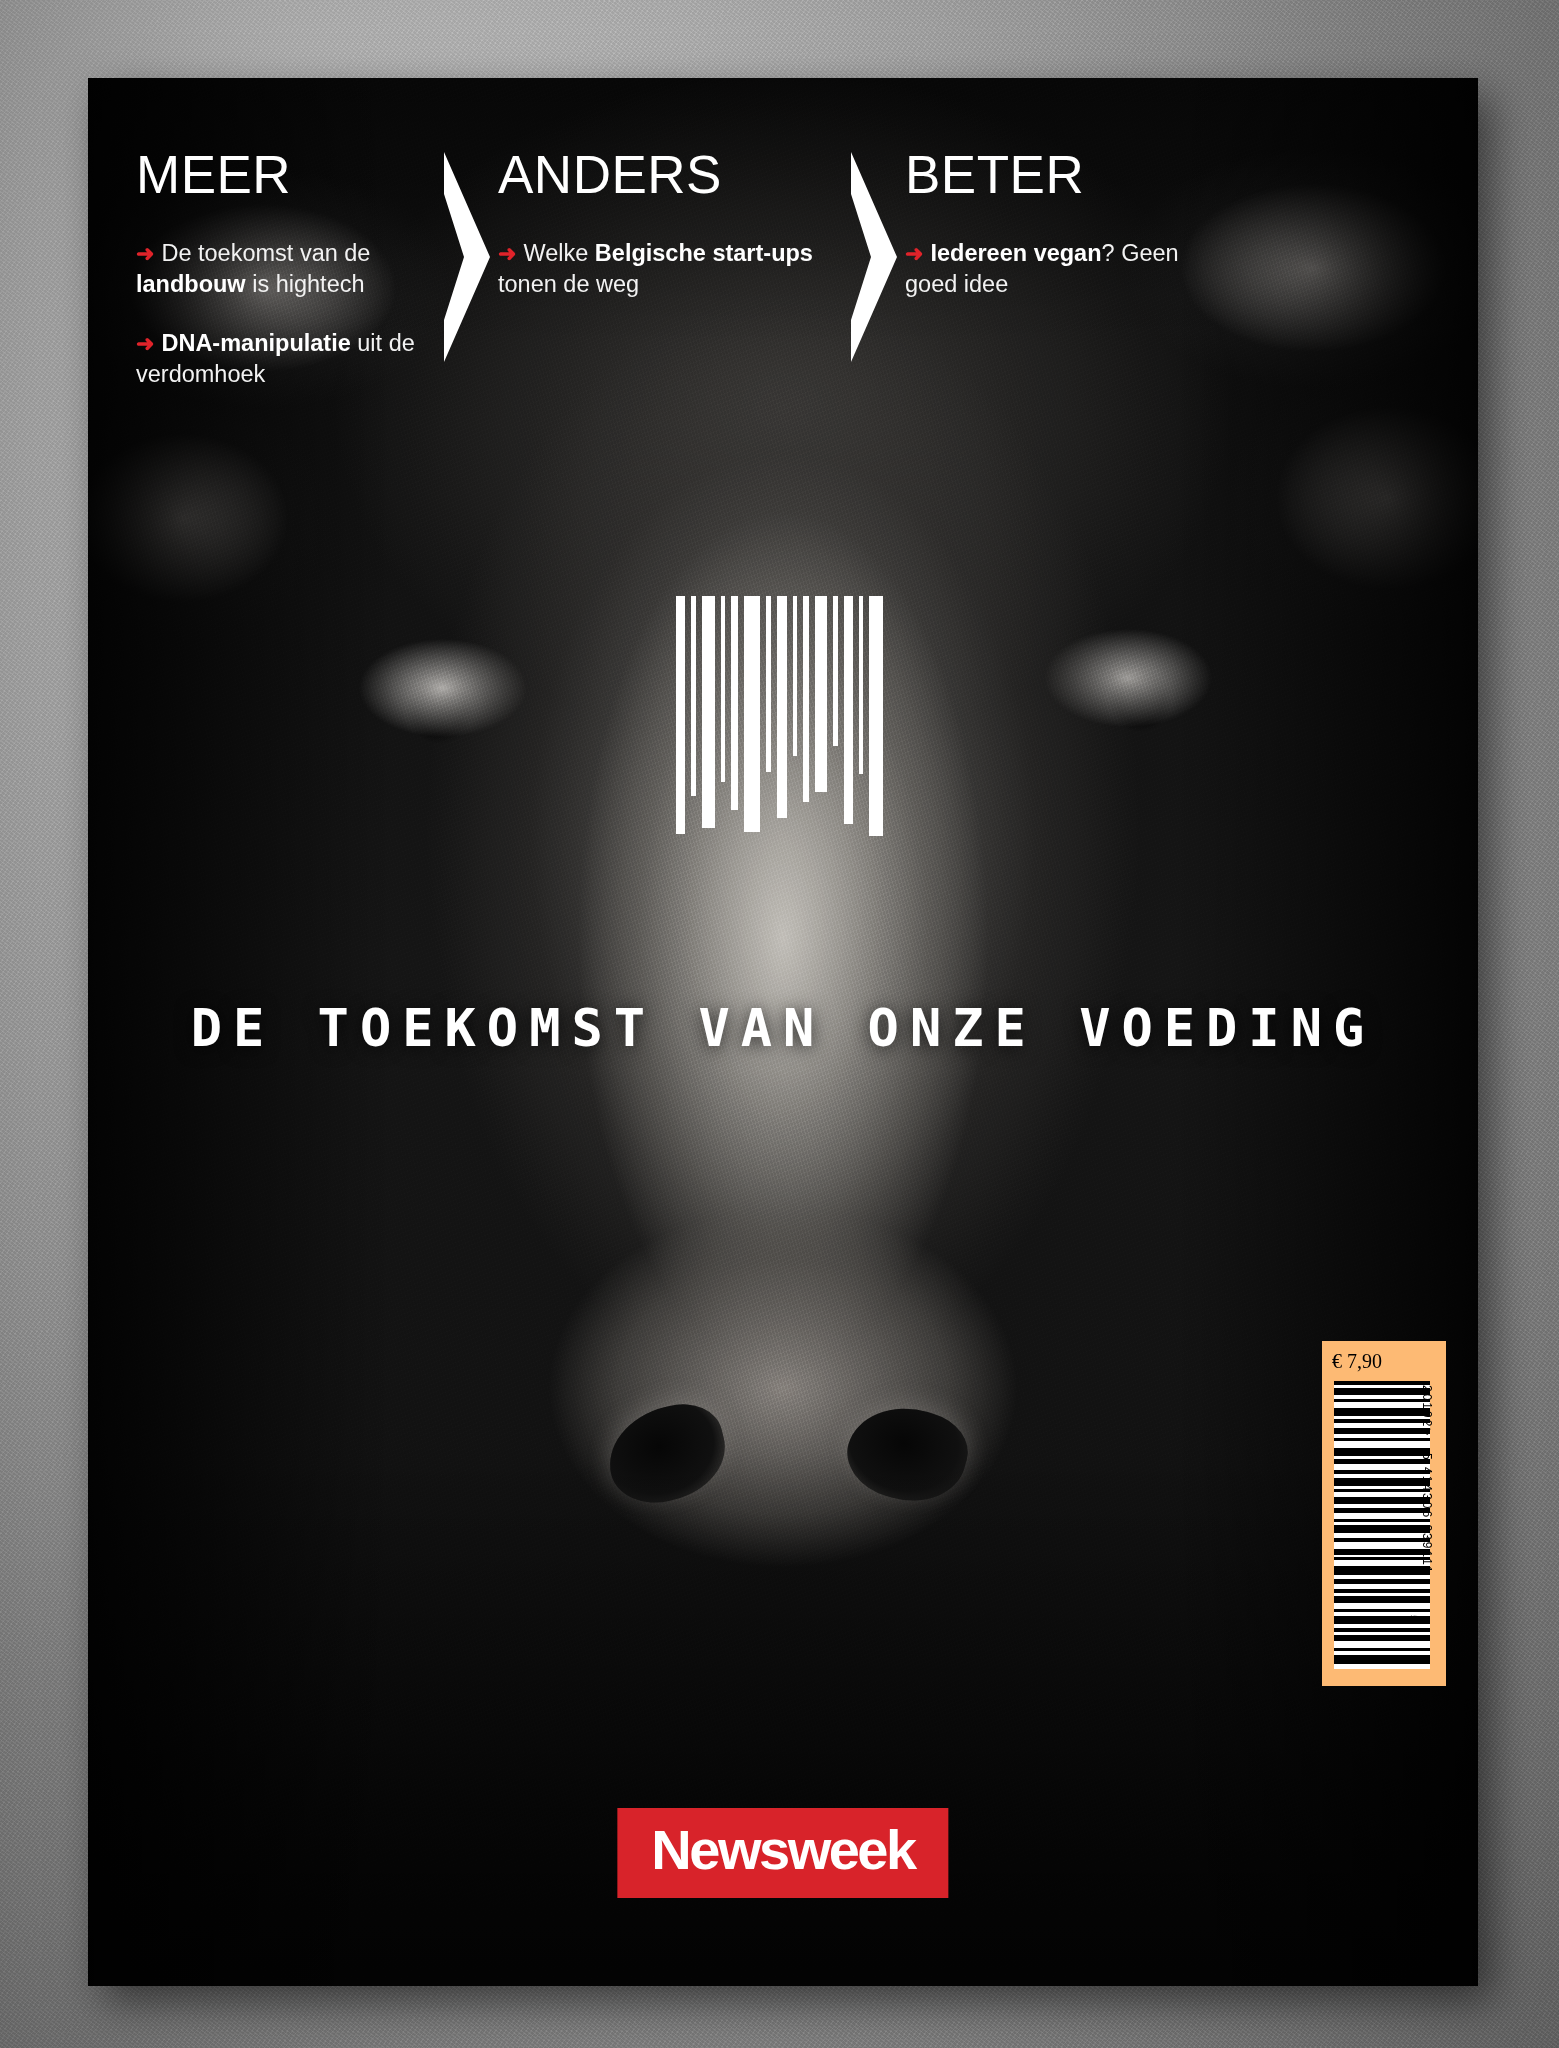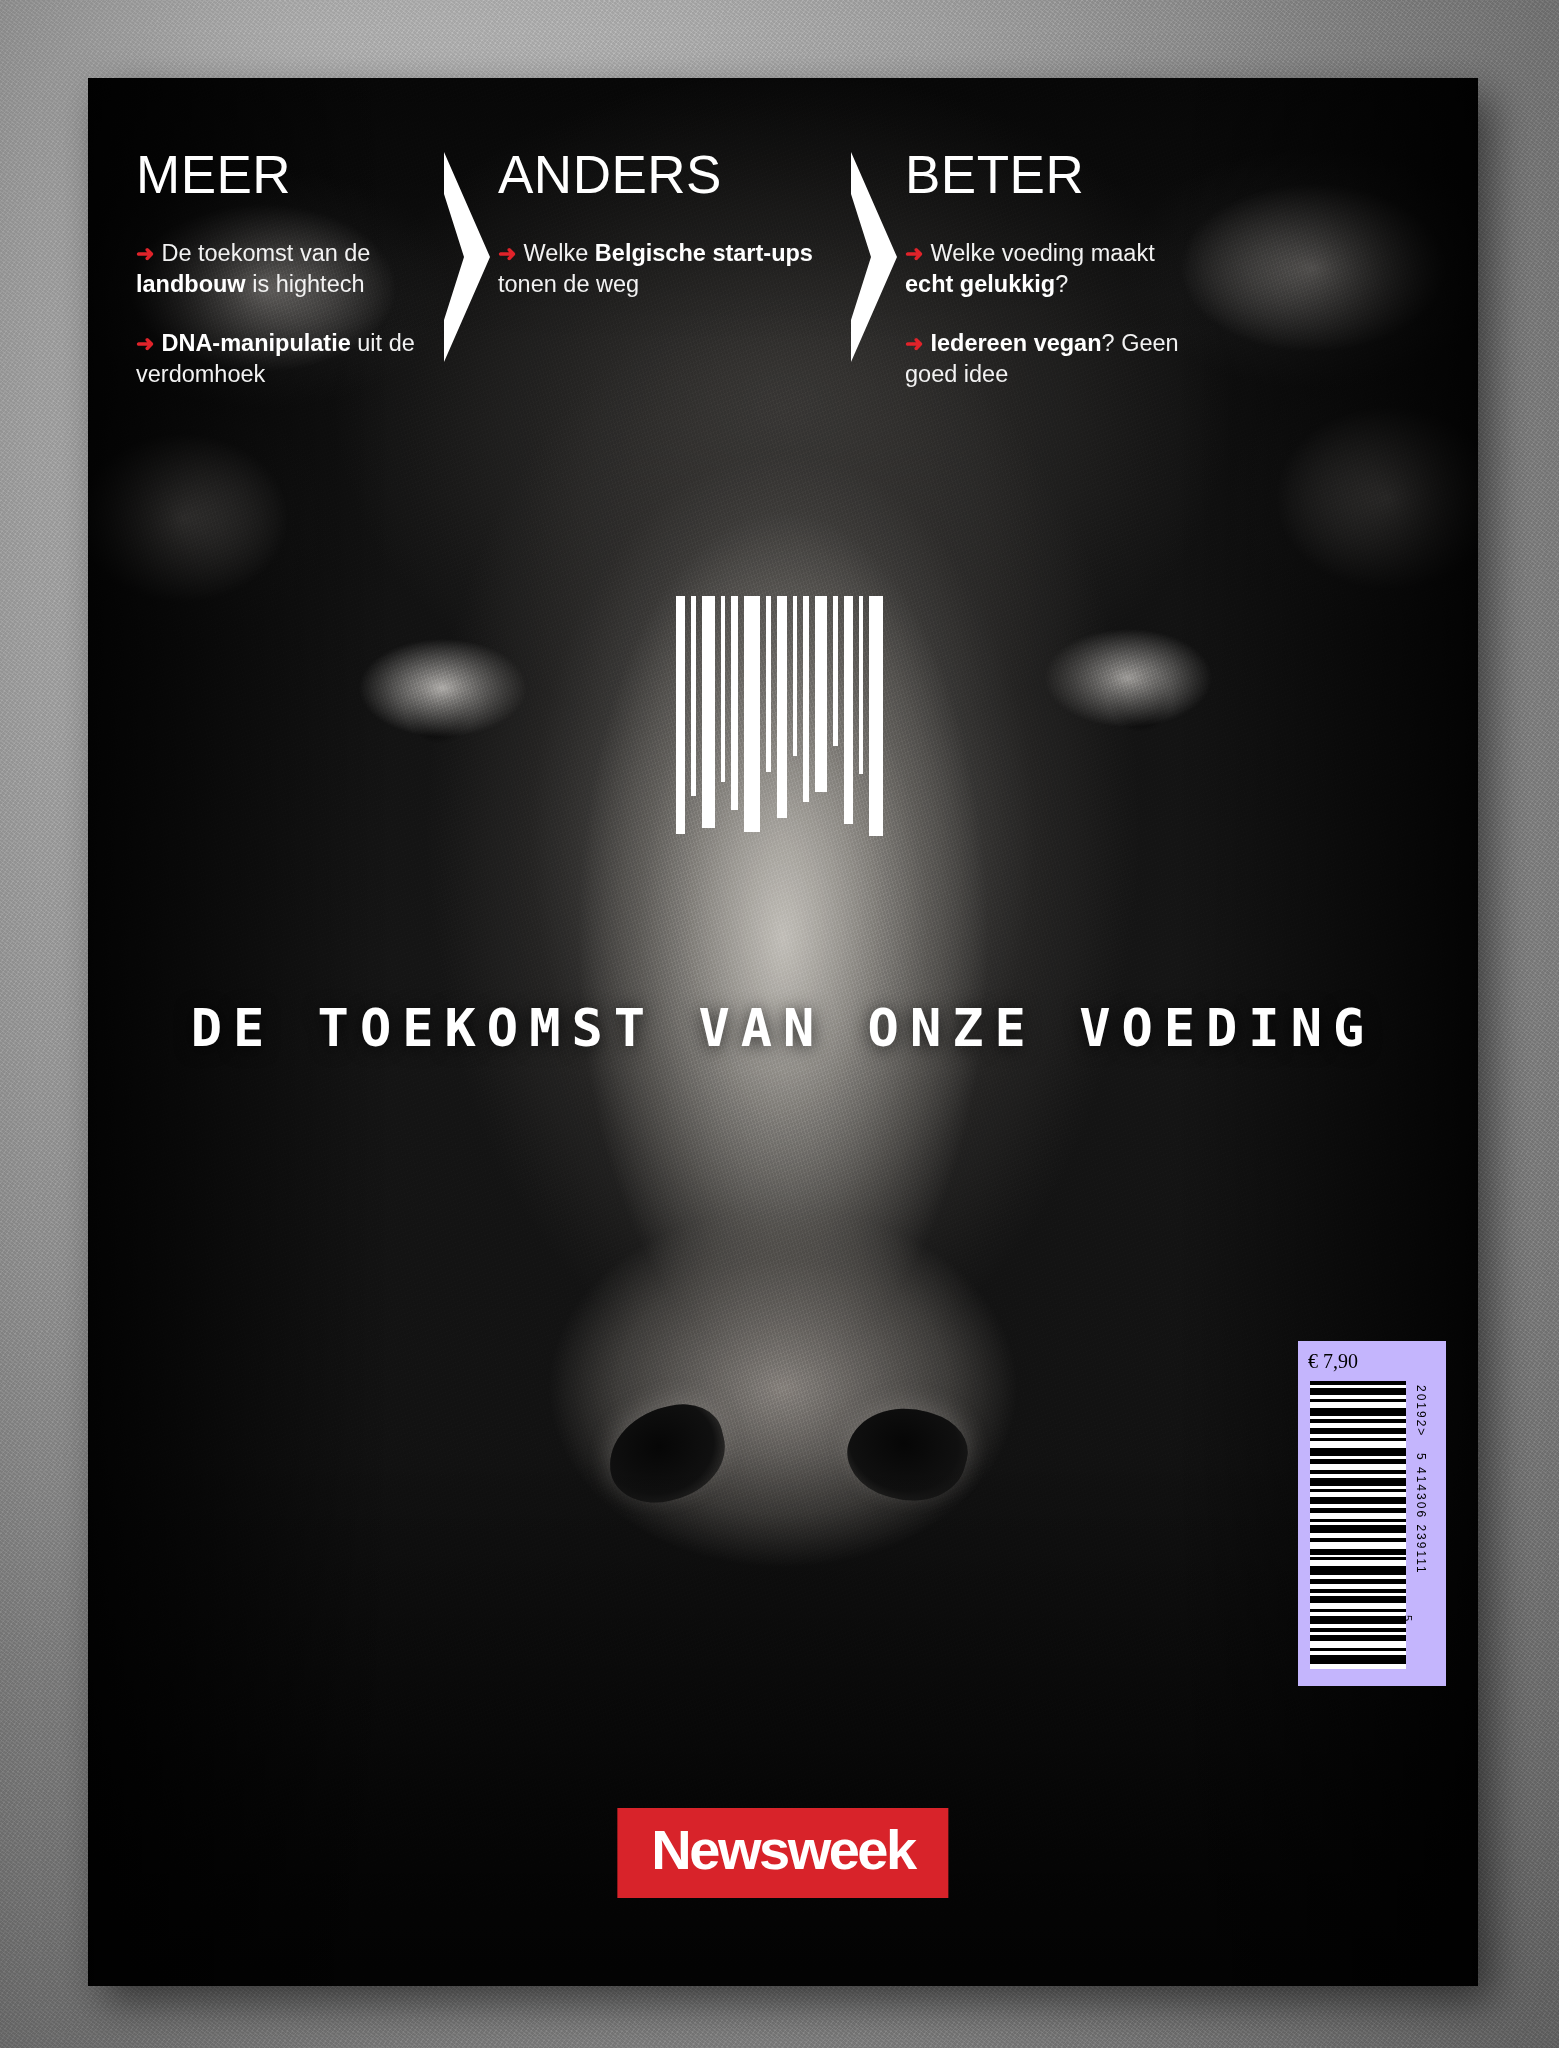--- a/index.html
+++ b/index.html
@@ -176,24 +176,24 @@
     font-weight: 700;
     letter-spacing: 11px;
     text-shadow: 0 2px 18px rgba(0,0,0,.75);
   }
 
   
   .ean {
     position: absolute;
     right: 32px;
     bottom: 300px;
-    width: 148px;
+    width: 124px;
     height: 345px;
-    background: #c4b5fd;
-    padding: 10px 8px 8px 10px;
+    background: #fdba74;
+    padding: 10px 2px 8px 10px;
     box-sizing: border-box;
   }
   .ean-price {
     font-size: 20px;
     color: #000;
     font-family: "Liberation Serif", serif;
     line-height: 1;
     margin-bottom: 6px;
   }
   .ean-body {
@@ -293,23 +293,20 @@
     </div>
 
     <div class="chev">
       <svg width="58" height="210" viewBox="0 0 58 210" aria-hidden="true">
         <polygon points="6,0 52,105 6,210 6,168 26,105 6,42" fill="#ffffff"></polygon>
       </svg>
     </div>
 
     <div class="col">
       <h2>BETER</h2>
-      <div class="blurb">
-        <span class="arrow">➜</span><span>Welke voeding maakt </span><b>echt gelukkig</b><span>?</span>
-      </div>
       <div class="blurb">
         <span class="arrow">➜</span><b>Iedereen vegan</b><span>? Geen goed idee</span>
       </div>
     </div>
 
   </div>
 
   <div class="barcode-art">
     <i style="width:9px;height:238px;"></i>
     <i style="width:5px;height:200px;"></i>

